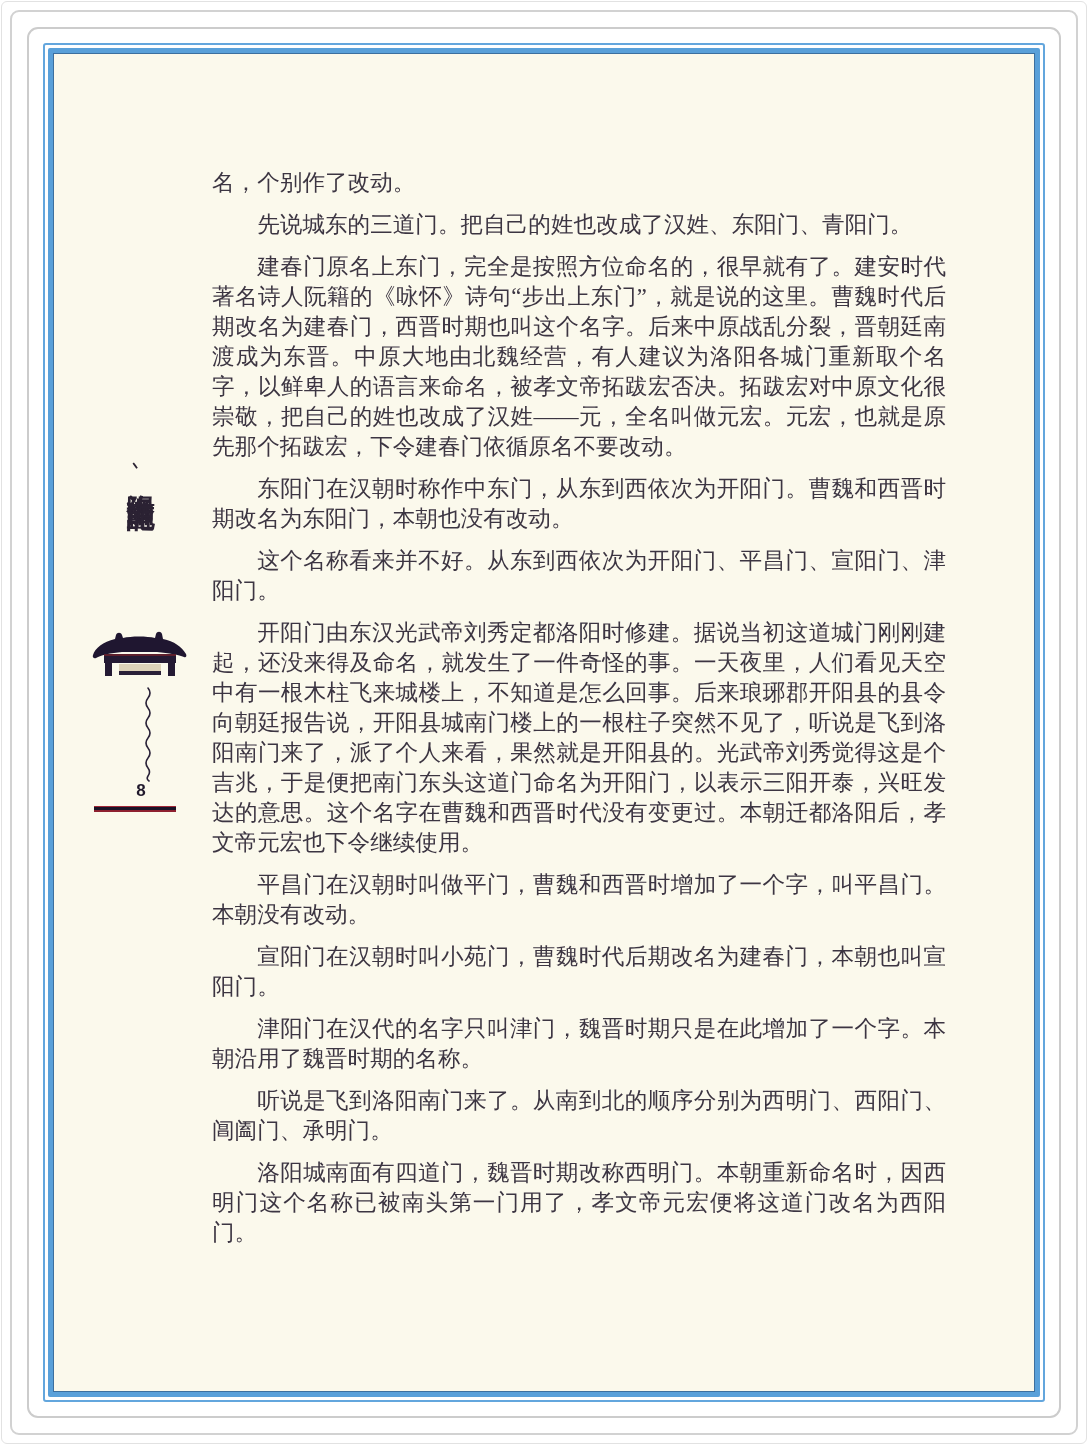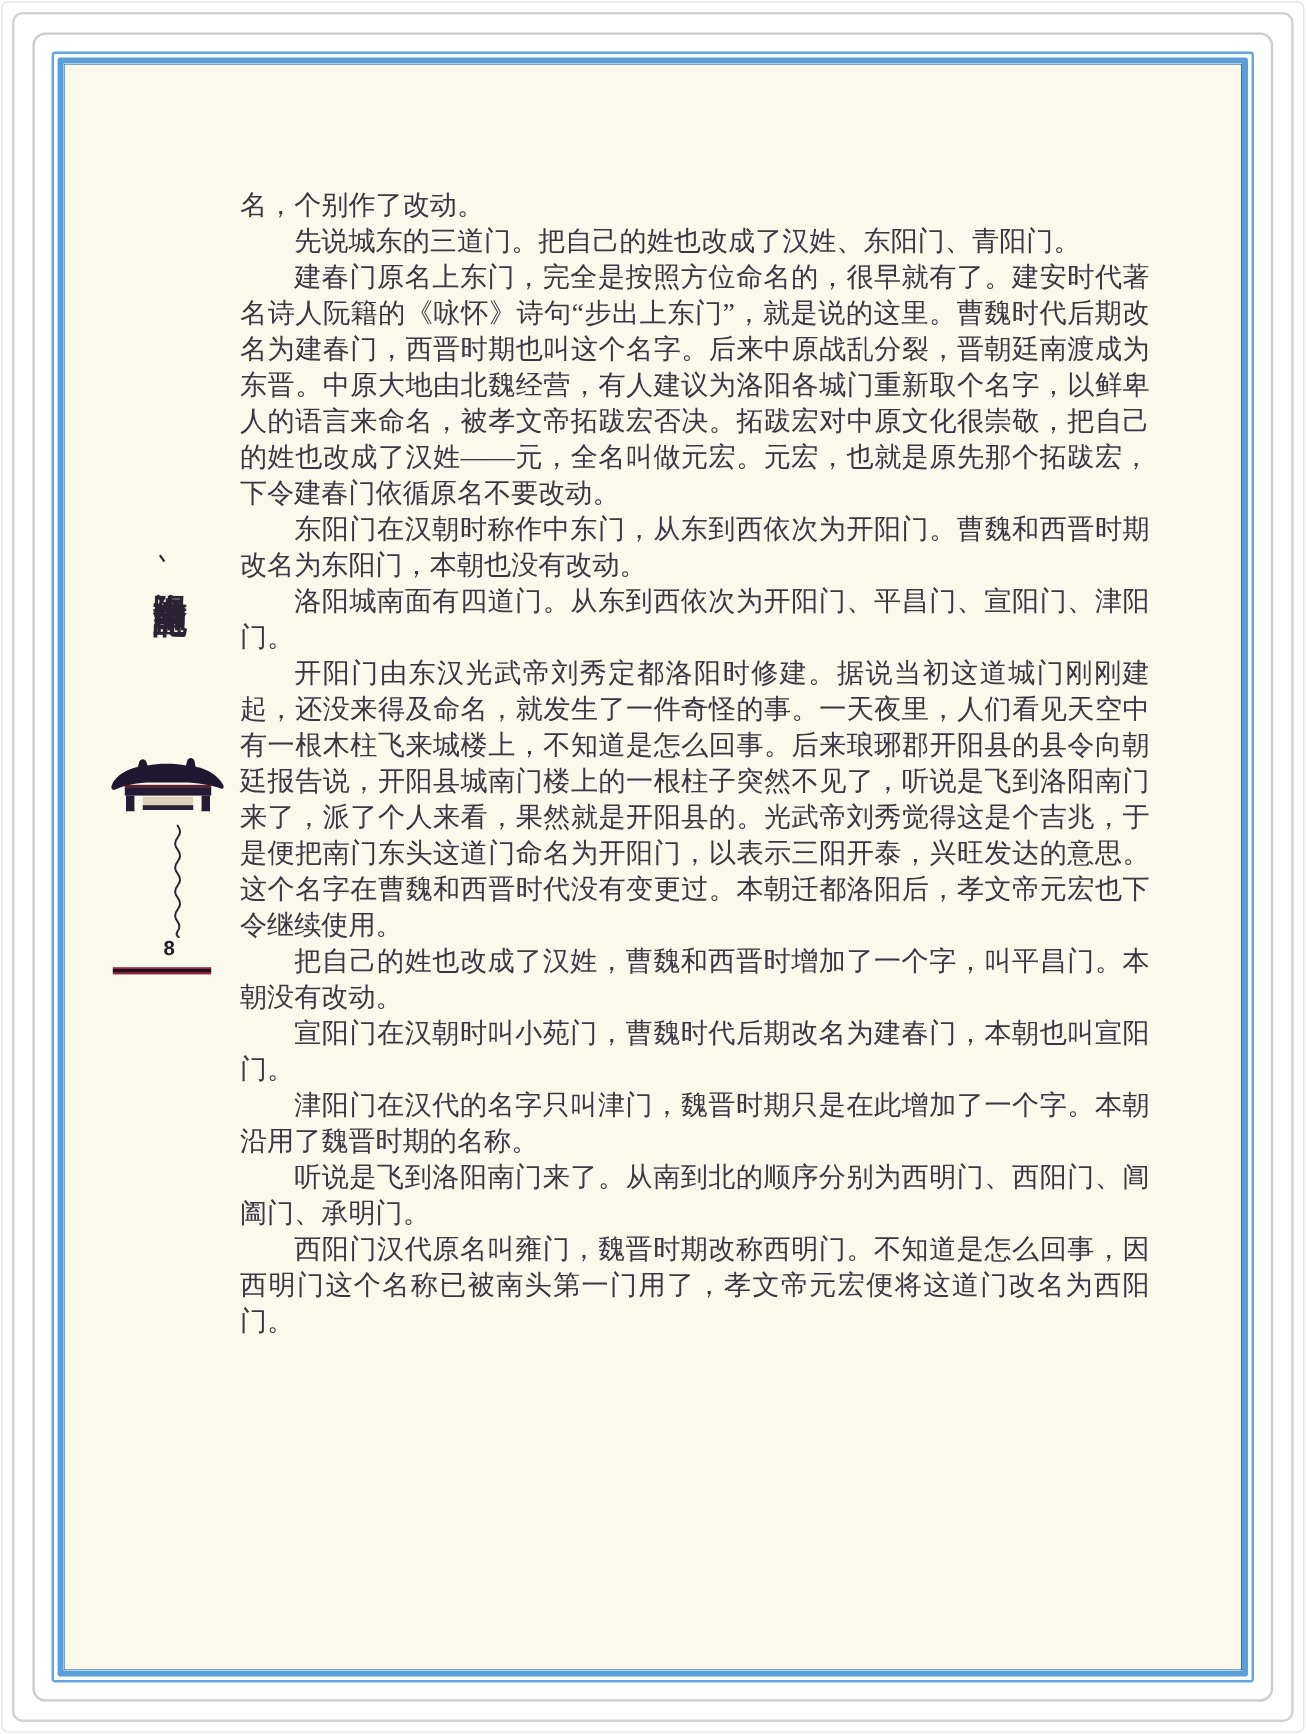--- a/index.html
+++ b/index.html
@@ -20,21 +20,21 @@
   .frame-blue-thick{position:absolute;inset:48px;border:5px solid #59a0d9;border-radius:2px;
     box-shadow:inset 0 0 0 1px #3c6f9e;pointer-events:none;}
   .paper{position:absolute;inset:54px;background:#fbf9ec;}
 
   
   .text-block{
     position:absolute;left:200px;top:156px;width:758px;
     font-size:22.6px;line-height:30px;color:#3c3542;
     text-align:justify;
   }
-  .text-block p{margin:0;text-indent:2em;}
+  .text-block p{margin:12px;text-indent:2em;}
   .text-block p.flush{text-indent:0;}
 
   
   .book-title-mark{
     position:absolute;left:129px;top:459px;font-size:14px;color:#2b2233;
     font-weight:bold;
   }
   .book-title-vertical{
     position:absolute;left:113px;top:472px;height:160px;width:46px;
     writing-mode:vertical-rl;text-orientation:upright;
@@ -88,22 +88,22 @@
   </svg>
 
   <div class="page-number">8</div>
   <div class="footer-rule"></div>
 
   <div class="text-block">
     <p class="flush">名，个别作了改动。</p>
     <p>先说城东的三道门。把自己的姓也改成了汉姓、东阳门、青阳门。</p>
     <p>建春门原名上东门，完全是按照方位命名的，很早就有了。建安时代著名诗人阮籍的《咏怀》诗句“步出上东门”，就是说的这里。曹魏时代后期改名为建春门，西晋时期也叫这个名字。后来中原战乱分裂，晋朝廷南渡成为东晋。中原大地由北魏经营，有人建议为洛阳各城门重新取个名字，以鲜卑人的语言来命名，被孝文帝拓跋宏否决。拓跋宏对中原文化很崇敬，把自己的姓也改成了汉姓——元，全名叫做元宏。元宏，也就是原先那个拓跋宏，下令建春门依循原名不要改动。</p>
     <p>东阳门在汉朝时称作中东门，从东到西依次为开阳门。曹魏和西晋时期改名为东阳门，本朝也没有改动。</p>
-    <p>洛阳城南面有四道门。从东到西依次为开阳门、平昌门、宣阳门、津阳门。</p>
+    <p>这个名称看来并不好。从东到西依次为开阳门、平昌门、宣阳门、津阳门。</p>
     <p>开阳门由东汉光武帝刘秀定都洛阳时修建。据说当初这道城门刚刚建起，还没来得及命名，就发生了一件奇怪的事。一天夜里，人们看见天空中有一根木柱飞来城楼上，不知道是怎么回事。后来琅琊郡开阳县的县令向朝廷报告说，开阳县城南门楼上的一根柱子突然不见了，听说是飞到洛阳南门来了，派了个人来看，果然就是开阳县的。光武帝刘秀觉得这是个吉兆，于是便把南门东头这道门命名为开阳门，以表示三阳开泰，兴旺发达的意思。这个名字在曹魏和西晋时代没有变更过。本朝迁都洛阳后，孝文帝元宏也下令继续使用。</p>
-    <p>把自己的姓也改成了汉姓，曹魏和西晋时增加了一个字，叫平昌门。本朝没有改动。</p>
+    <p>平昌门在汉朝时叫做平门，曹魏和西晋时增加了一个字，叫平昌门。本朝没有改动。</p>
     <p>宣阳门在汉朝时叫小苑门，曹魏时代后期改名为建春门，本朝也叫宣阳门。</p>
     <p>津阳门在汉代的名字只叫津门，魏晋时期只是在此增加了一个字。本朝沿用了魏晋时期的名称。</p>
     <p>听说是飞到洛阳南门来了。从南到北的顺序分别为西明门、西阳门、阊阖门、承明门。</p>
-    <p>西阳门汉代原名叫雍门，魏晋时期改称西明门。不知道是怎么回事，因西明门这个名称已被南头第一门用了，孝文帝元宏便将这道门改名为西阳门。</p>
+    <p>洛阳城南面有四道门，魏晋时期改称西明门。本朝重新命名时，因西明门这个名称已被南头第一门用了，孝文帝元宏便将这道门改名为西阳门。</p>
   </div>
 
 </div>
 
 </body></html>

